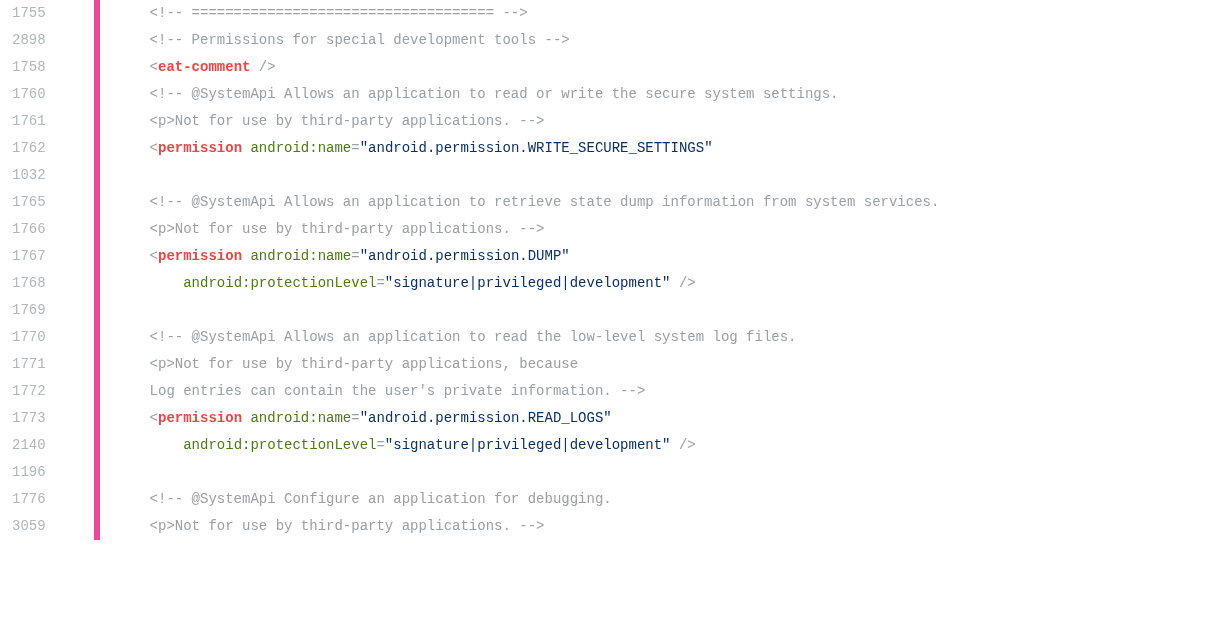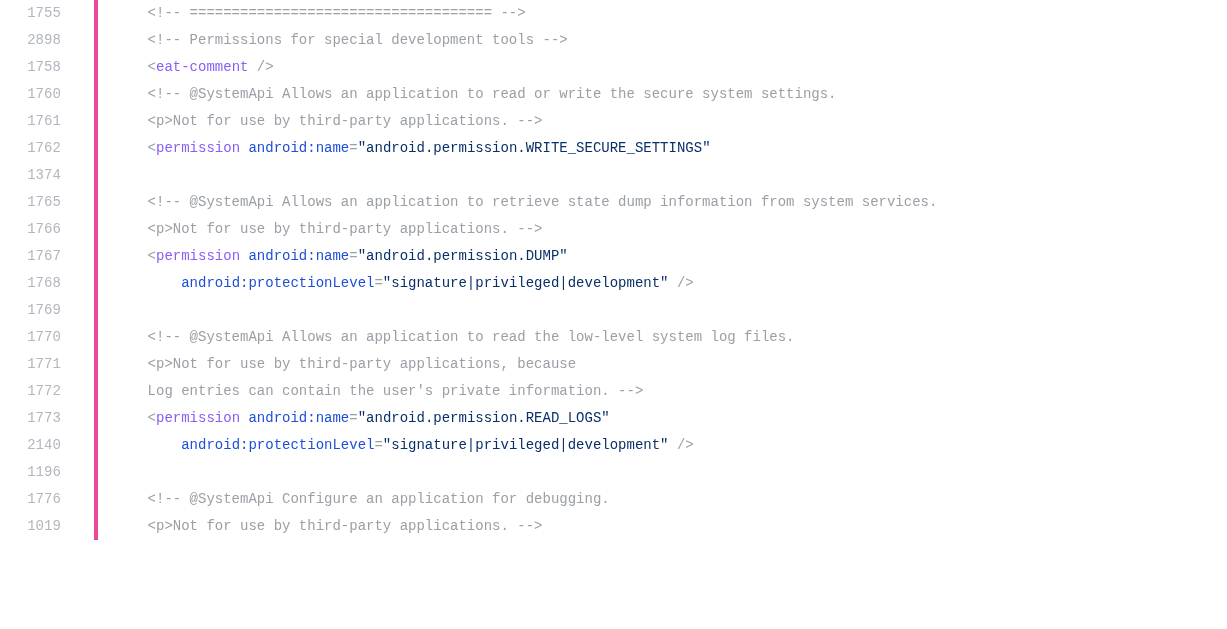--- a/index.html
+++ b/index.html
@@ -14,38 +14,38 @@
     width: 100%;
     border-collapse: collapse;
   }
   .code-row {
     display: table-row;
   }
   .gutter {
     display: table-cell;
     width: 64px;
     min-width: 64px;
-    text-align: center;
+    text-align: left;
     color: #b1b7bf;
     padding: 0 18px 0 12px;
-    border-right: 4px solid #ec4899;
+    border-right: 6px solid #ec4899;
     user-select: none;
     vertical-align: top;
     font-variant-numeric: tabular-nums;
   }
   .code {
     display: table-cell;
     padding-left: 16px;
     white-space: pre;
     vertical-align: top;
   }
   .c  { color: #9aa0a6; }          
   .p  { color: #9aa0a6; }          
-  .t  { color: #8b5cf6; }          
-  .a  { color: #1d4ed8; font-family: Liberation Mono, monospace; }          
+  .t  { color: #ef4444; font-weight: bold; }          
+  .a  { color: #4d7c0f; font-family: Liberation Mono, monospace; }          
   .s  { color: #0a3069; }          
 </style>
 </head>
 <body>
 
 <div class="code-table" id="code-root">
     <div class="code-row">
       <div class="gutter">1755</div>
       <div class="code">    <span class="c">&lt;!-- ==================================== --&gt;</span></div>
     </div>
@@ -63,21 +63,21 @@
     </div>
     <div class="code-row">
       <div class="gutter">1761</div>
       <div class="code">    <span class="c">&lt;p&gt;Not for use by third-party applications. --&gt;</span></div>
     </div>
     <div class="code-row">
       <div class="gutter">1762</div>
       <div class="code">    <span class="p">&lt;</span><span class="t">permission</span><span class="p"> </span><span class="a">android:name</span><span class="p">=</span><span class="s">"android.permission.WRITE_SECURE_SETTINGS"</span></div>
     </div>
     <div class="code-row">
-      <div class="gutter">1374</div>
+      <div class="gutter">1032</div>
       <div class="code">&nbsp;</div>
     </div>
     <div class="code-row">
       <div class="gutter">1765</div>
       <div class="code">    <span class="c">&lt;!-- @SystemApi Allows an application to retrieve state dump information from system services.</span></div>
     </div>
     <div class="code-row">
       <div class="gutter">1766</div>
       <div class="code">    <span class="c">&lt;p&gt;Not for use by third-party applications. --&gt;</span></div>
     </div>
@@ -115,16 +115,16 @@
     </div>
     <div class="code-row">
       <div class="gutter">1196</div>
       <div class="code">&nbsp;</div>
     </div>
     <div class="code-row">
       <div class="gutter">1776</div>
       <div class="code">    <span class="c">&lt;!-- @SystemApi Configure an application for debugging.</span></div>
     </div>
     <div class="code-row">
-      <div class="gutter">1019</div>
+      <div class="gutter">3059</div>
       <div class="code">    <span class="c">&lt;p&gt;Not for use by third-party applications. --&gt;</span></div>
     </div>
   </div>
 
 </body></html>

